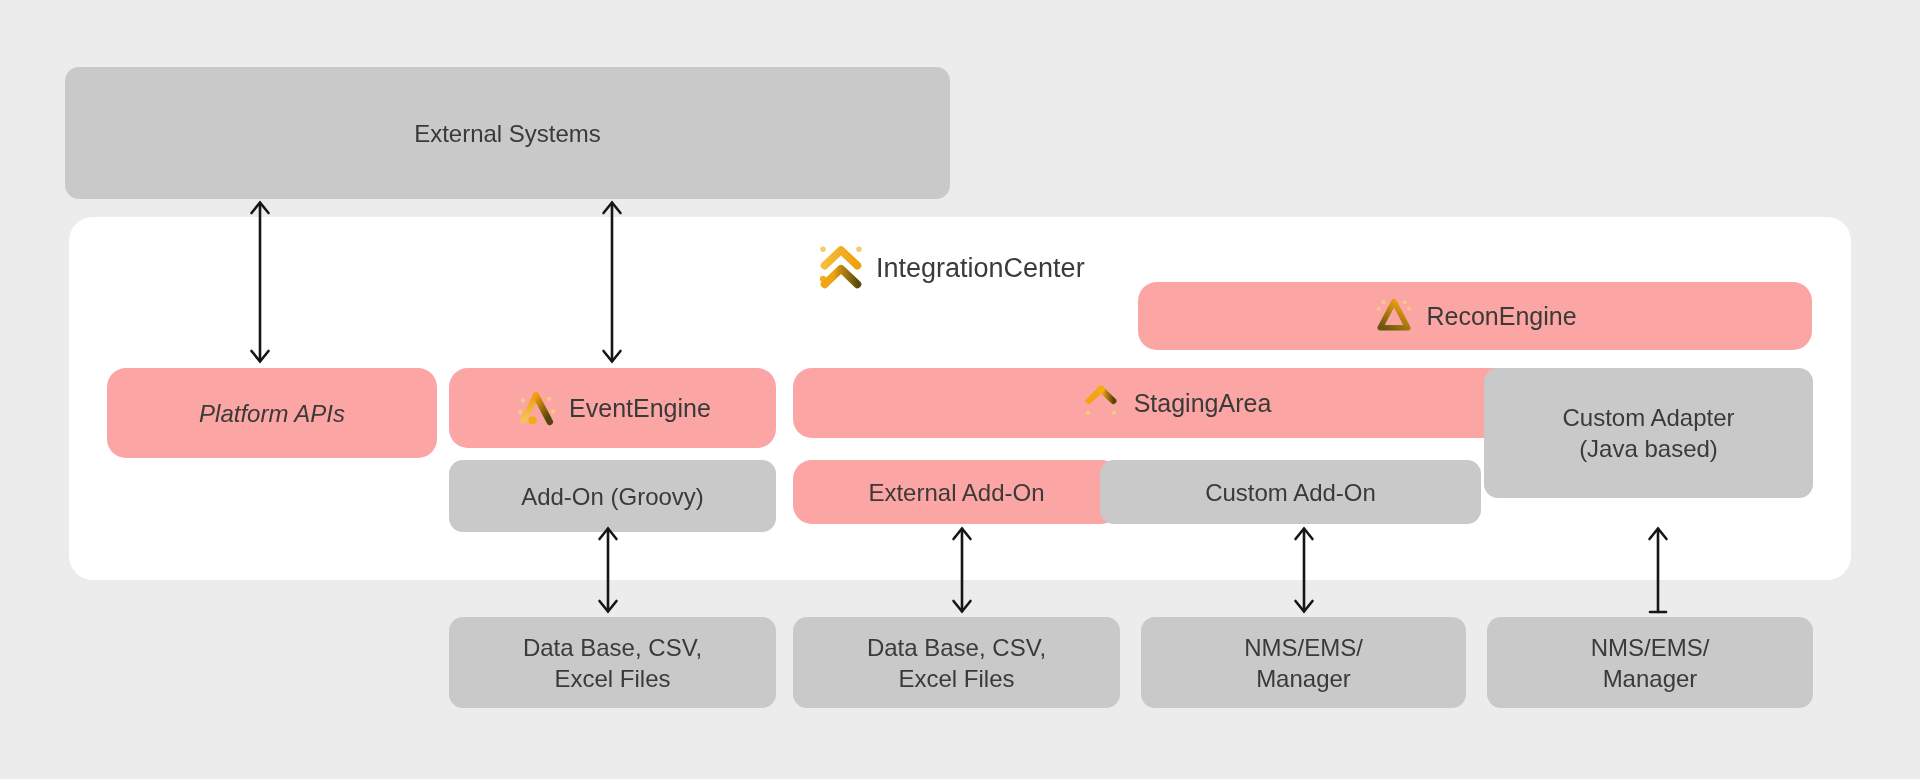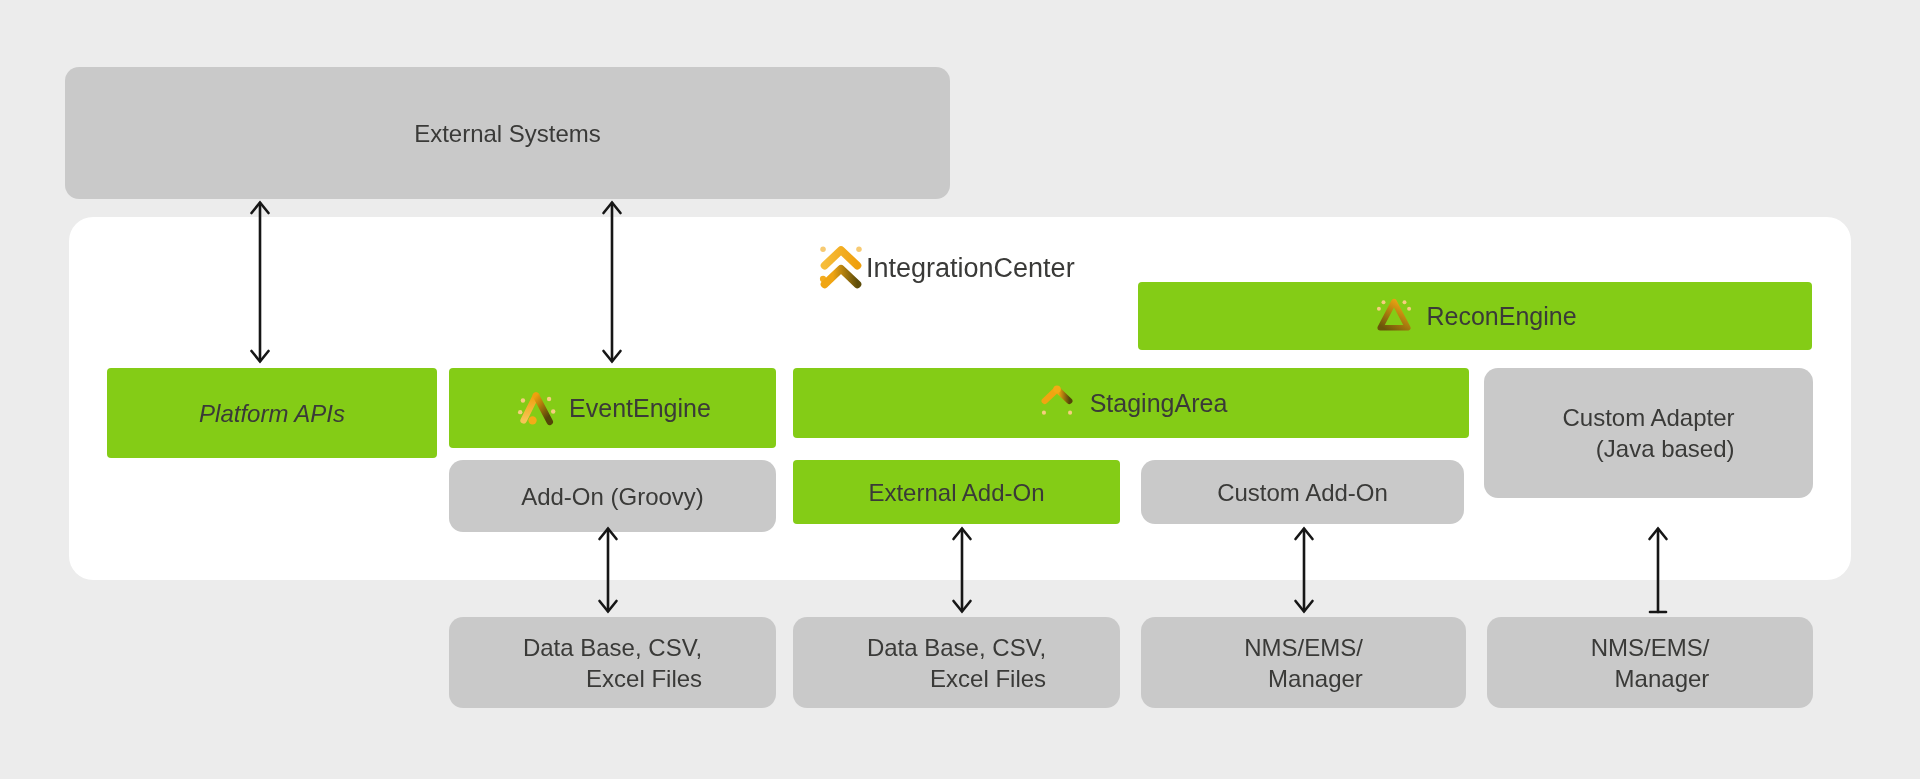--- a/index.html
+++ b/index.html
@@ -18,35 +18,35 @@
     position:absolute;
     left:69px; top:217px; width:1782px; height:363px;
     background:#ffffff;
     border-radius:24px;
   }
   .box{
     position:absolute;
     display:flex;
     align-items:center;
     justify-content:center;
-    text-align:right;
+    text-align:center;
     color:#3a3a38;
     font-size:24px;
     line-height:31px;
     border-radius:14px;
   }
   .gray{background:#c9c9c9;}
-  .green{background:#84cc16;border-radius:4px;}
+  .green{background:#fca5a5;border-radius:19px;}
   .row{flex-direction:row;gap:11px;}
   .row svg{flex:0 0 auto;display:block;}
   .stack span{display:block;}
   .brand{
     position:absolute;
     left:816px; top:241px; height:54px;
-    display:flex; align-items:center; 
+    display:flex; align-items:center; gap:10px;
     color:#3a3a38; font-size:27px;
   }
   .arrow{position:absolute;}
   .arrow line,.arrow polyline{
     stroke:#161616; stroke-width:2.6; fill:none;
     stroke-linecap:round; stroke-linejoin:miter;
   }
   .lbl{white-space:nowrap;}
 </style>
 </head>
@@ -118,21 +118,21 @@
       <circle cx="51" cy="19" r="3.2" fill="#f7cd7f"></circle>
       <circle cx="9" cy="38" r="3.2" fill="#f7cd7f"></circle>
       <circle cx="57" cy="37" r="3.2" fill="#f7cd7f"></circle>
       <line x1="14" y1="50" x2="32" y2="14" stroke="url(#eeL)" stroke-width="9.5" stroke-linecap="round"></line>
       <line x1="32" y1="14" x2="52" y2="52" stroke="url(#eeR)" stroke-width="9.5" stroke-linecap="round"></line>
       <circle cx="27" cy="50" r="6" fill="#f3ac17"></circle>
     </svg>
     <span class="lbl">EventEngine</span>
   </div>
 
-  <div class="box green row" style="left:793px;top:368px;width:676px;height:70px;font-size:25px;">
+  <div class="box green row" style="left:793px;top:368px;width:676px;height:70px;font-size:25px;padding-left:44px;">
     <svg width="44" height="44" viewBox="0 0 64 64">
       <defs>
         <linearGradient id="saS" x1="0" y1="0" x2="0" y2="1">
           <stop offset="0" stop-color="#efa00e"></stop>
             <stop offset="1" stop-color="#f5bc33"></stop>
         </linearGradient>
         <linearGradient id="saR" x1="0" y1="0" x2="1" y2="0">
           <stop offset="0" stop-color="#f1a511"></stop>
             <stop offset="1" stop-color="#554508"></stop>
         </linearGradient>
@@ -153,21 +153,21 @@
       <span>(Java based)</span>
     </div>
   </div>
 
   <div class="box gray" style="left:449px;top:460px;width:327px;height:72px;">
     <span class="lbl">Add-On (Groovy)</span>
   </div>
   <div class="box green" style="left:793px;top:460px;width:327px;height:64px;">
     <span class="lbl">External Add-On</span>
   </div>
-  <div class="box gray" style="left:1141px;top:460px;width:323px;height:64px;">
+  <div class="box gray" style="left:1100px;top:460px;width:381px;height:64px;">
     <span class="lbl">Custom Add-On</span>
   </div>
 
   <div class="box gray stack" style="left:449px;top:617px;width:327px;height:91px;">
     <div>
       <span>Data Base, CSV,</span>
       <span>Excel Files</span>
     </div>
   </div>
   <div class="box gray stack" style="left:793px;top:617px;width:327px;height:91px;">

